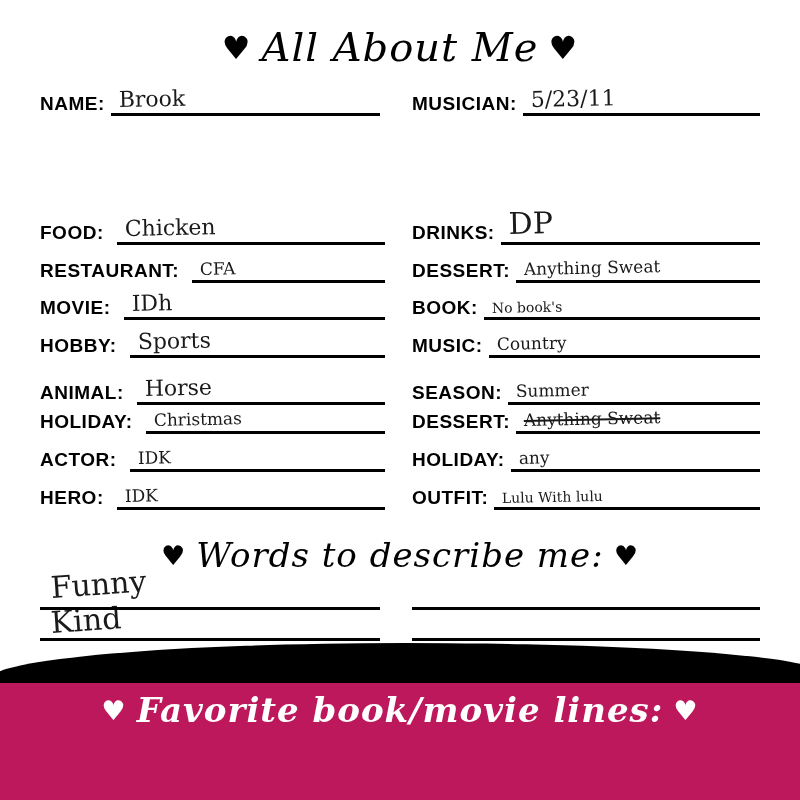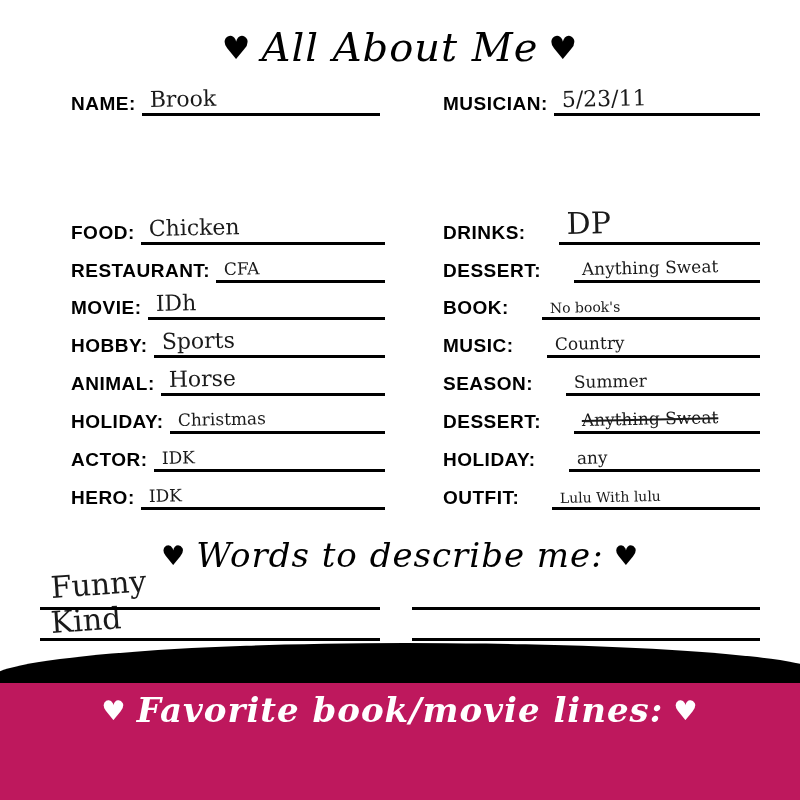--- a/index.html
+++ b/index.html
@@ -66,21 +66,20 @@
     height: 30px;
   }
   .field .label {
     font-family: "Liberation Sans", sans-serif;
     font-weight: bold;
     font-size: 19px;
     letter-spacing: 0.5px;
     white-space: nowrap;
     line-height: 1;
     padding-bottom: 3px;
-    margin-left: 31px;
   }
   .field .line {
     position: relative;
     flex: 1 1 auto;
     border-bottom: 3px solid #000;
     margin-left: 6px;
     height: 26px;
   }
   .field .value {
     position: absolute;
@@ -95,28 +94,28 @@
   }
   .value.small { font-size: 17px; }
   .value.tiny { font-size: 14px; }
   .value.strike { text-decoration: line-through; text-decoration-thickness: 2px; }
 
   
   .f-name   { left: 40px;  top: 86px;  width: 340px; }
   .f-bday   { left: 412px; top: 86px;  width: 348px; }
 
   
-  .col-l { left: 40px; width: 345px; }
-  .col-r { left: 412px; width: 348px; gap: 27px; }
+  .col-l { left: 40px; width: 345px; gap: 7px; }
+  .col-r { left: 412px; width: 348px; }
 
   .r1 { top: 215px; }
   .r2 { top: 253px; }
   .r3 { top: 290px; }
   .r4 { top: 328px; }
-  .r5 { top: 366px; }
+  .r5 { top: 375px; }
   .r6 { top: 404px; }
   .r7 { top: 442px; }
   .r8 { top: 480px; }
 
   
   .wline {
     position: absolute;
     border-bottom: 3px solid #000;
     height: 0;
   }

